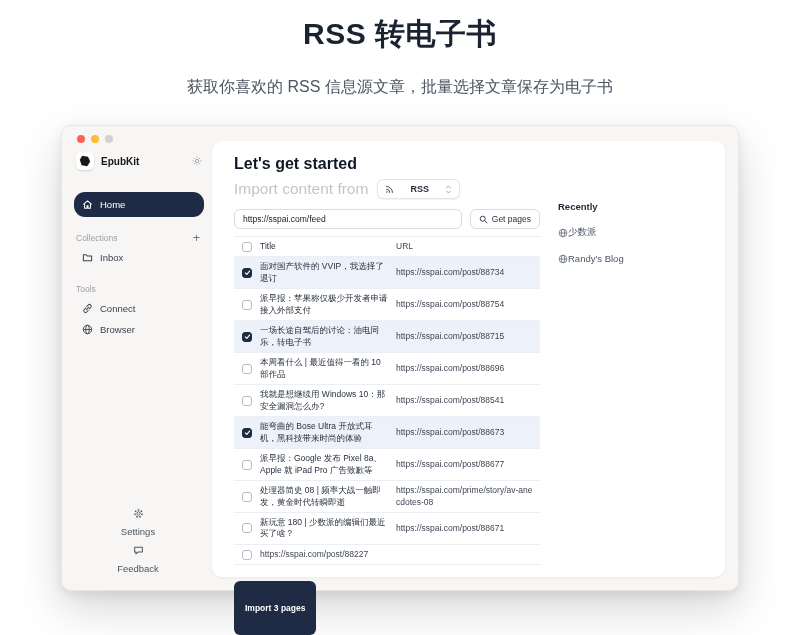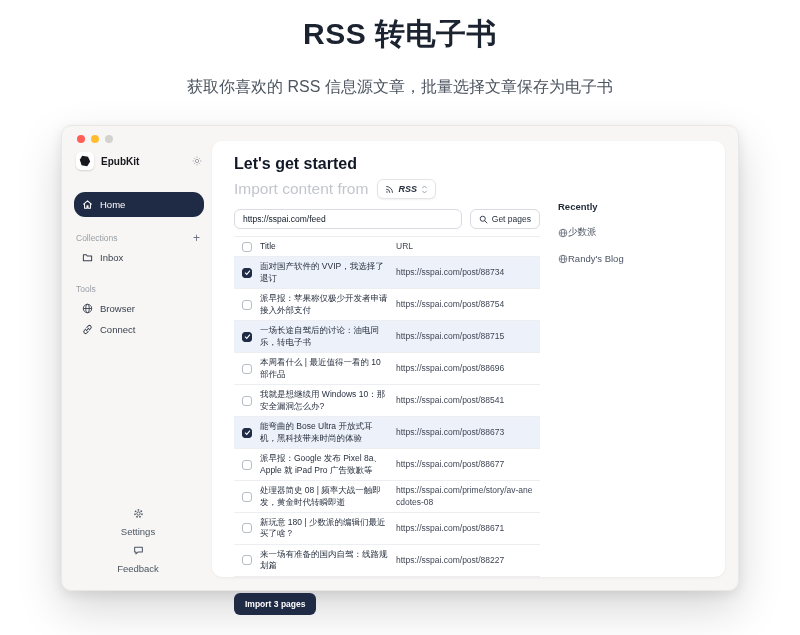--- a/index.html
+++ b/index.html
@@ -39,23 +39,23 @@
   .side-bottom .side-item { padding:4px 4px; color:#4b5563;flex-direction:column; }
 
   
   .main-card { position:absolute; left:150px; top:15px; right:13px; bottom:13px;
     background:#ffffff; border-radius:10px; box-shadow:0 1px 3px rgba(0,0,0,.05); }
   .card-content { position:absolute; left:22px; top:14px; width:306px; }
   .card-content h2 { font-size:16px; font-weight:bold; color:#111827; }
 
   .import-row { display:flex; align-items:center; gap:9px; margin-top:6px; }
   .import-from { font-size:15.5px; color:#c2c6cc; }
-  .source-chip { display:flex; align-items:center; gap:4px; background:#fff;
+  .source-chip { display:flex; align-items:center; gap:16px; background:#fff;
     border:1px solid #e3e5e9; border-radius:6px; padding:4px 7px;
-    box-shadow:0 1px 2px rgba(0,0,0,.06); color:#3f4654;font-style:italic; }
+    box-shadow:0 1px 2px rgba(0,0,0,.06); color:#3f4654; }
   .source-chip b { font-size:9px; color:#27303f; }
   .chev { color:#9aa0a8; display:flex; }
 
   .input-row { display:flex; gap:8px; margin-top:10px; }
   .feed-input { flex:1; height:20px; border:1px solid #d8dbe0; border-radius:6px;
     font-size:8.5px; color:#111827; padding:0 8px; outline:none;
     font-family:"Liberation Sans","DejaVu Sans",sans-serif; }
   .get-btn { height:20px; display:flex; align-items:center; gap:4px; background:#fff;
     border:1px solid #d8dbe0; border-radius:6px; padding:0 8px; font-size:8.5px;
     color:#27303f; white-space:nowrap; cursor:pointer;
@@ -69,21 +69,21 @@
   .cb { width:10px; height:10px; border:1px solid #b6bcc6; border-radius:3px; background:#fff;
     flex:0 0 auto; margin-right:8px; display:flex; align-items:center; justify-content:center; }
   .cb.checked { background:#1f2a44; border-color:#1f2a44; }
   .cb svg { display:none; }
   .cb.checked svg { display:block; }
   .cell-title { flex:1; font-size:8.5px; color:#27303f; line-height:1.35; padding-right:8px; }
   .cell-url { width:138px; flex:0 0 auto; font-size:8.5px; color:#3f4654;
     word-break:break-all; line-height:1.35; }
 
   .import-btn { margin-top:16px; background:#1f2a44; color:#ffffff; border:none;
-    border-radius:6px; font-size:8.5px; font-weight:bold; padding:6px 11px; cursor:pointer;
+    border-radius:6px; font-size:8.5px; font-weight:bold; padding:22px 11px; cursor:pointer;
     font-family:"Liberation Sans","DejaVu Sans",sans-serif; }
 
   
   .recently { position:absolute; left:346px; top:60px; width:150px; }
   .recently h3 { font-size:9.5px; font-weight:bold; color:#1f2937; }
   .recent-item { display:flex; align-items:center; gap:0; margin-top:14px;
     font-size:9.5px; color:#4b5563; cursor:default; }
   .recent-item svg { color:#6b7280; }
 </style>
 </head>
@@ -135,33 +135,33 @@
         <path d="M1.5 3h3.2l1 1.3h4.8v5.2h-9z" stroke-linejoin="round"></path>
       </svg>
       <span>Inbox</span>
     </div>
 
     <div class="section-row">
       <span>Tools</span>
     </div>
 
     <div class="side-item">
+      <svg width="11" height="11" viewBox="0 0 12 12" fill="none" stroke="currentColor" stroke-width="1.1">
+        <path d="M4.8 7.2 7.2 4.8M4 5.6 2.5 7.1a1.9 1.9 0 0 0 2.7 2.7L6.7 8.3M8 6.4l1.5-1.5a1.9 1.9 0 0 0-2.7-2.7L5.3 3.7" stroke-linecap="round"></path>
+      </svg>
+      <span>Connect</span>
+    </div>
+
+    <div class="side-item">
       <svg width="11" height="11" viewBox="0 0 12 12" fill="none" stroke="currentColor" stroke-width="1">
         <circle cx="6" cy="6" r="4.6"></circle>
           <ellipse cx="6" cy="6" rx="2" ry="4.6"></ellipse>
           <path d="M1.4 6h9.2"></path>
       </svg>
       <span>Browser</span>
-    </div>
-
-    <div class="side-item">
-      <svg width="11" height="11" viewBox="0 0 12 12" fill="none" stroke="currentColor" stroke-width="1.1">
-        <path d="M4.8 7.2 7.2 4.8M4 5.6 2.5 7.1a1.9 1.9 0 0 0 2.7 2.7L6.7 8.3M8 6.4l1.5-1.5a1.9 1.9 0 0 0-2.7-2.7L5.3 3.7" stroke-linecap="round"></path>
-      </svg>
-      <span>Connect</span>
     </div>
 
     <div class="side-spacer"></div>
 
     <div class="side-bottom">
       <div class="side-item">
         <svg width="11" height="11" viewBox="0 0 12 12" fill="none" stroke="currentColor" stroke-width="1">
           <circle cx="6" cy="6" r="1.8"></circle>
           <circle cx="6" cy="6" r="3.9" stroke-width="1.6" stroke-dasharray="1.7 1.7"></circle>
         </svg>
@@ -282,21 +282,20 @@
     <span class="cb">
       
     </span>
     <span class="cell-title row-title">新玩意 180 | 少数派的编辑们最近买了啥？</span>
     <span class="cell-url row-url">https://sspai.com/post/88671</span>
   </div>
             <div class="trow">
     <span class="cb">
       
     </span>
-    <span class="cell-title row-title">来一场有准备的国内自驾：线路规划篇</span>
     <span class="cell-url row-url">https://sspai.com/post/88227</span>
   </div>
           </div>
       </div>
 
       <button class="import-btn">Import 3 pages</button>
     </div>
 
     <div class="recently">
       <h3>Recently</h3>

